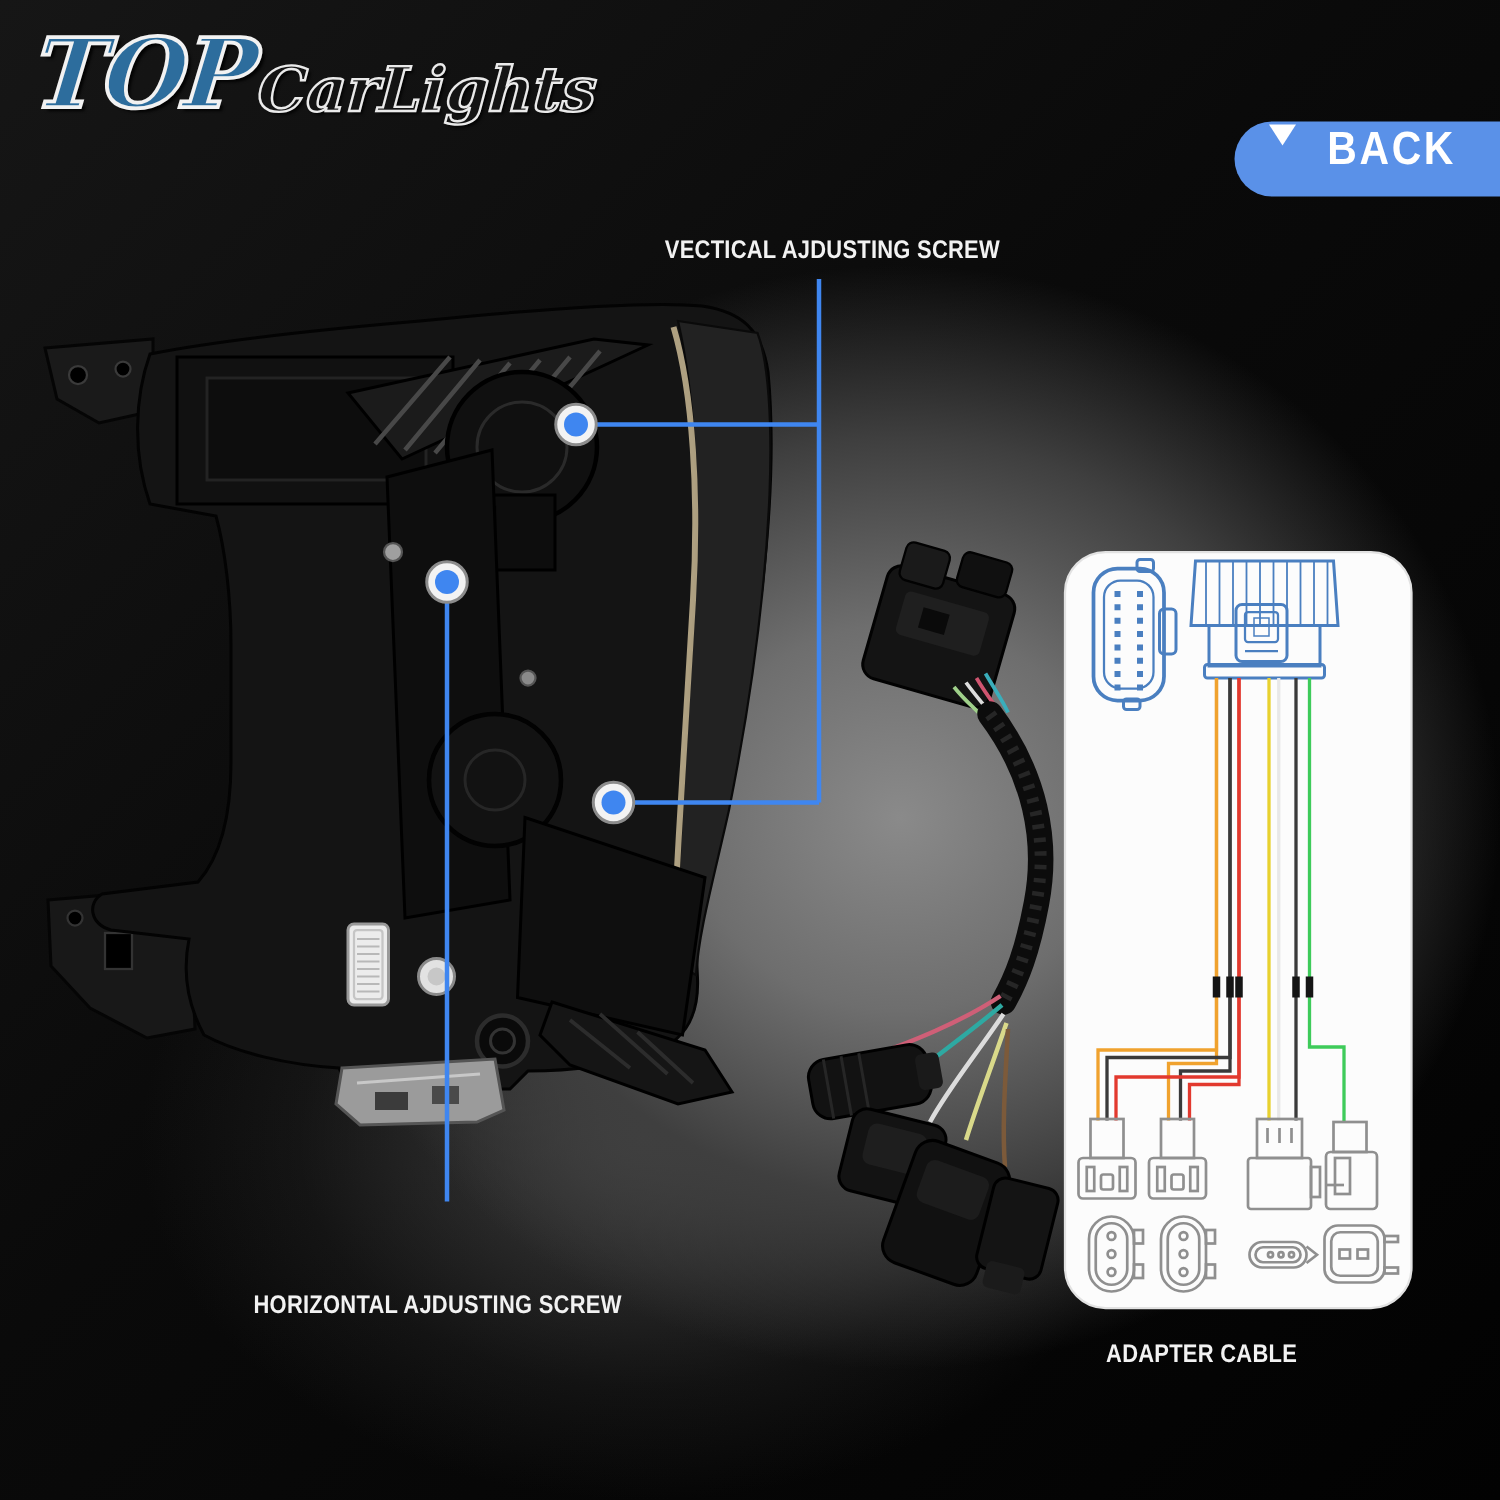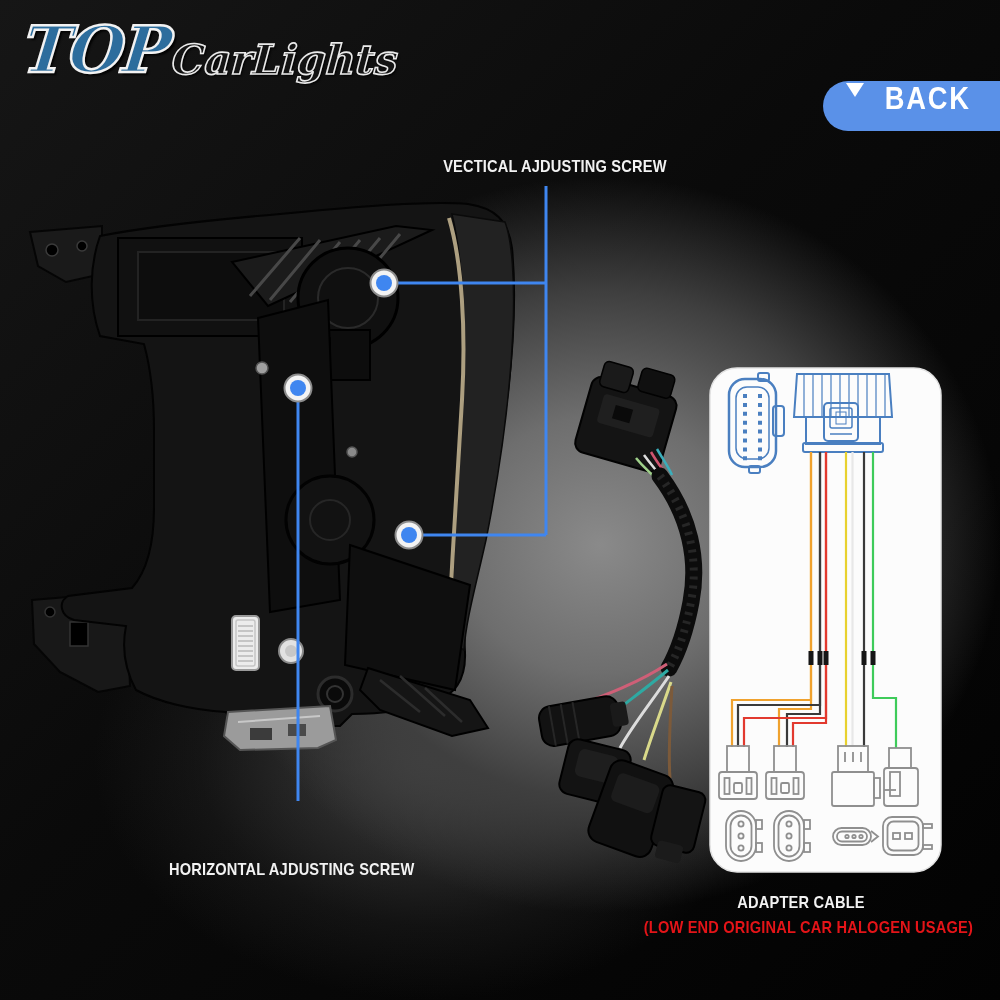--- a/index.html
+++ b/index.html
@@ -296,17 +296,14 @@
   <div class="label label-vertical">
     <span class="cond">VECTICAL AJDUSTING SCREW</span>
   </div>
   <div class="label label-horizontal">
     <span class="cond">HORIZONTAL AJDUSTING SCREW</span>
   </div>
 
   <div class="label label-adapter">
     <span class="cond">ADAPTER CABLE</span>
   </div>
-  <div class="label label-note">
-    <span class="cond">(LOW END ORIGINAL CAR HALOGEN USAGE)</span>
-  </div>
 
 </div>
 
 </body></html>

